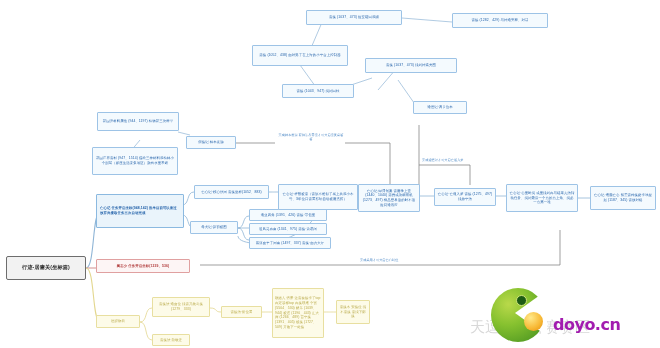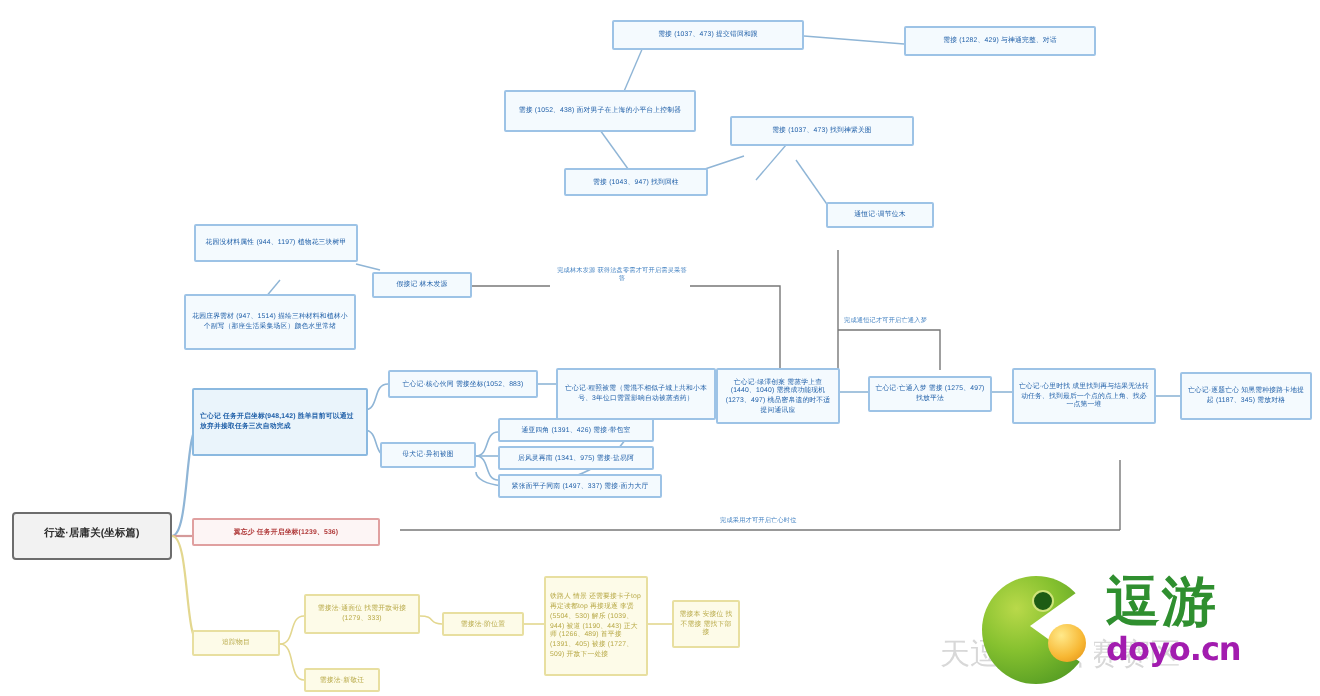--- a/index.html
+++ b/index.html
@@ -254,17 +254,16 @@
     <span class="txt">需接本 安接位 找不需接 需找下部接</span>
   </div>
 
   <div id="wm-text">天逗游@杯赛赛区</div>
 
   <div id="logo">
     <div class="pac"></div>
     <div class="mouth"></div>
     <div class="eye"></div>
     <div class="ball"></div>
-    <div class="cn-big">逗游</div>
     <div class="cn-dom">doyo.cn</div>
   </div>
 
 </div>
 
 </body></html>

